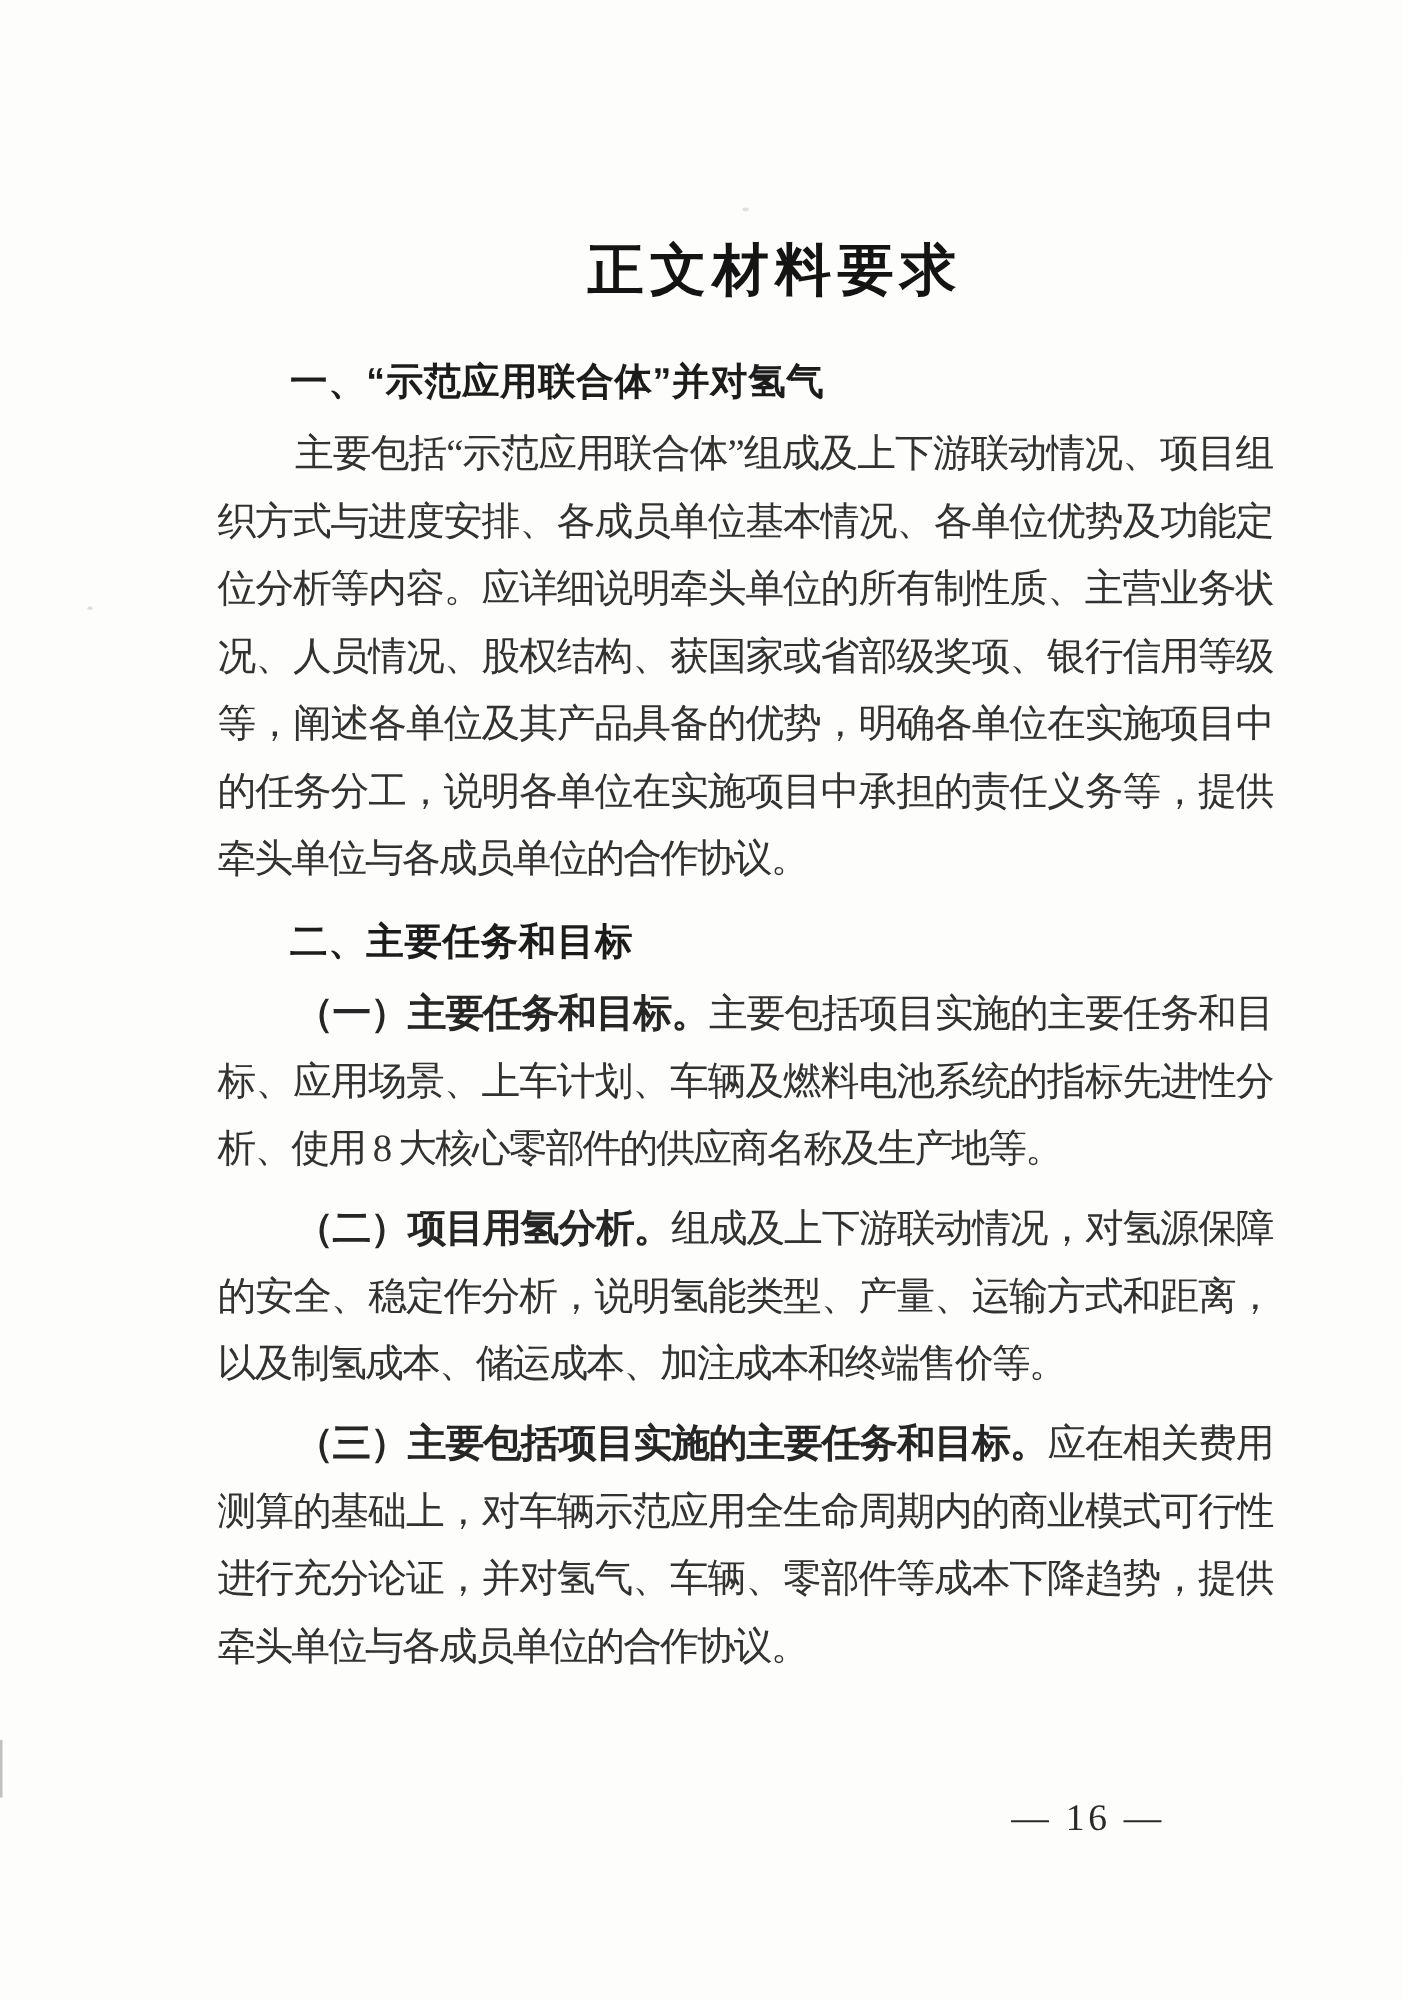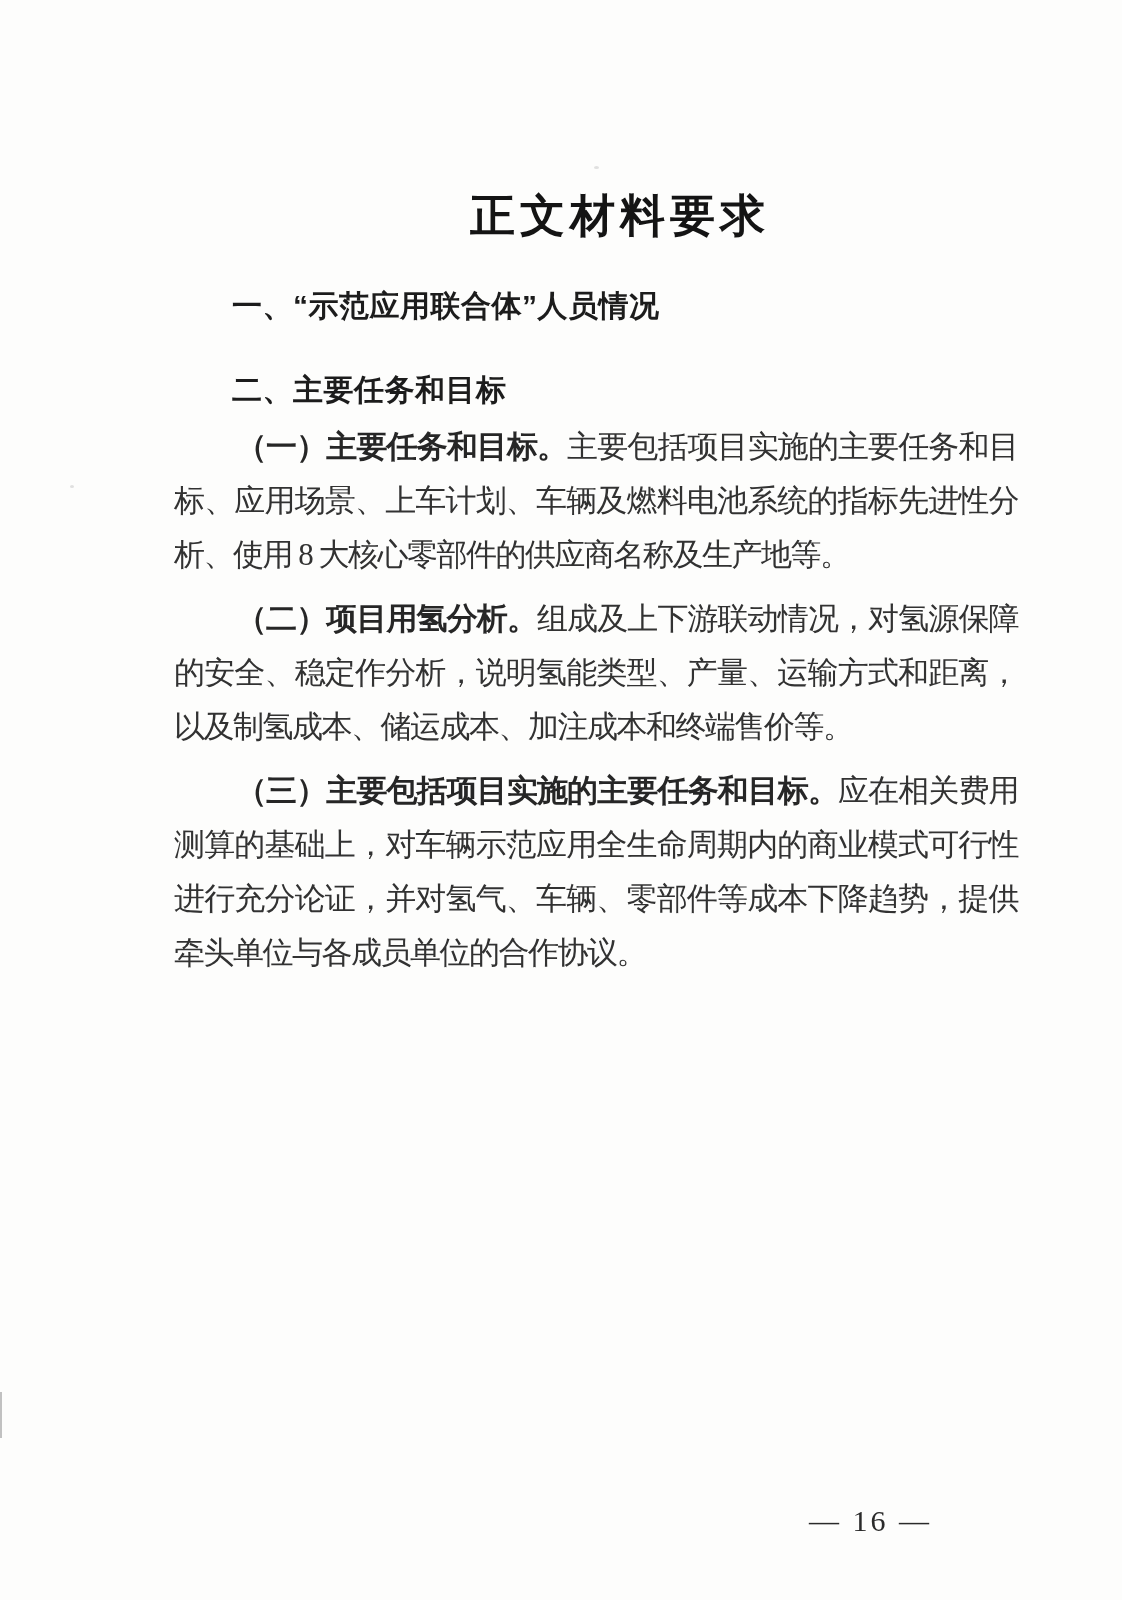--- a/index.html
+++ b/index.html
@@ -34,40 +34,40 @@
     margin: 44px 0 0 0;
     font-size: 30px;
     line-height: 40px;
     font-weight: bold;
     font-family: "Liberation Sans", "DejaVu Sans", sans-serif;
     color: #1c1c1c;
     text-indent: 58px;
     letter-spacing: 0.5px;
   }
   .para + .sec-heading {
-    margin-top: 8px;
+    margin-top: 20px;
   }
   .para {
     margin: 10px 0 0 0;
     font-size: 31px;
     line-height: 54px;
     letter-spacing: -1.5px;
     text-align: justify;
     text-justify: inter-ideograph;
     text-indent: 62px;
     color: #323232;
   }
   .para .lead {
     font-weight: 600;
     color: #262626;
     margin-top: 14px;
   }
   .page-number {
     position: absolute;
-    top: 1504px;
+    top: 1438px;
     right: 190px;
     font-size: 30px;
     letter-spacing: 3px;
     color: #2a2a2a;
     font-family: "Liberation Serif", "DejaVu Serif", serif;
     margin-left: 23px;
   }
   
   .scan-speck {
     position: absolute;
@@ -88,22 +88,23 @@
   }
 </style>
 </head>
 <body>
 
 <div class="page">
   <div class="content">
 
     <h1 class="doc-title">正文材料要求</h1>
 
-    <h2 class="sec-heading">一、“示范应用联合体”人员情况</h2>
+    <h2 class="sec-heading">一、“示范应用联合体”并对氢气</h2>
 
+    <p class="para"><span class="body-text">主要包括“示范应用联合体”组成及上下游联动情况、项目组织方式与进度安排、各成员单位基本情况、各单位优势及功能定位分析等内容。应详细说明牵头单位的所有制性质、主营业务状况、人员情况、股权结构、获国家或省部级奖项、银行信用等级等，阐述各单位及其产品具备的优势，明确各单位在实施项目中的任务分工，说明各单位在实施项目中承担的责任义务等，提供牵头单位与各成员单位的合作协议。</span></p>
 
     <h2 class="sec-heading">二、主要任务和目标</h2>
 
     <p class="para"><span class="lead">（一）主要任务和目标。</span><span class="body-text">主要包括项目实施的主要任务和目标、应用场景、上车计划、车辆及燃料电池系统的指标先进性分析、使用 8 大核心零部件的供应商名称及生产地等。</span></p>
 
     <p class="para"><span class="lead">（二）项目用氢分析。</span><span class="body-text">组成及上下游联动情况，对氢源保障的安全、稳定作分析，说明氢能类型、产量、运输方式和距离，以及制氢成本、储运成本、加注成本和终端售价等。</span></p>
 
     <p class="para"><span class="lead">（三）主要包括项目实施的主要任务和目标。</span><span class="body-text">应在相关费用测算的基础上，对车辆示范应用全生命周期内的商业模式可行性进行充分论证，并对氢气、车辆、零部件等成本下降趋势，提供牵头单位与各成员单位的合作协议。</span></p>
 
   </div>

